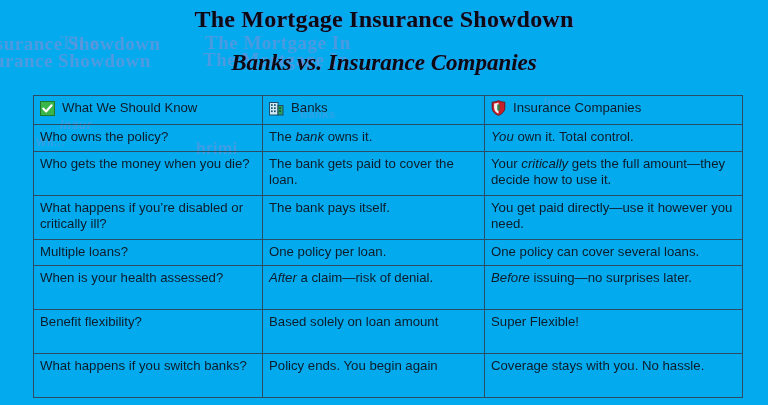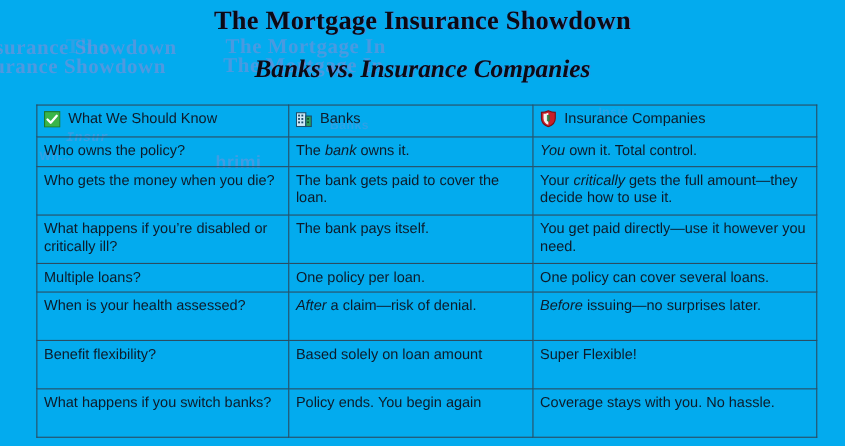--- a/index.html
+++ b/index.html
@@ -33,21 +33,21 @@
     opacity: 0.55;
     white-space: nowrap;
     letter-spacing: 0.5px;
   }
   .ghost-a { left: -10px;  top: 33px;  font-size: 19px; }
   .ghost-b { left: -14px;  top: 50px;  font-size: 19px; }
   .ghost-c { left: 60px;   top: 32px;  font-size: 19px; opacity: 0.30; }
   .ghost-d { left: 205px;  top: 32px;  font-size: 19px; opacity: 0.50; }
   .ghost-e { left: 203px;  top: 49px;  font-size: 19px; opacity: 0.50; }
   .ghost-f { left: 60px;   top: 118px; font-size: 12px; opacity: 0.38;
-             font-family: Liberation Mono, monospace; font-style: italic; }
+             font-family: Liberation Sans, sans-serif; font-style: italic; }
   .ghost-g { left: 160px;  top: 140px; font-size: 16px; opacity: 0.45;
              font-family: "Liberation Sans", sans-serif; margin-left: 36px; }
   .ghost-h { left: 36px;   top: 136px; font-size: 11px; opacity: 0.35;
              font-family: "Liberation Sans", sans-serif; }
   .ghost-i { left: 300px;  top: 108px; font-size: 11px; opacity: 0.30;
              font-family: "Liberation Sans", sans-serif; }
   .ghost-j { left: 544px;  top: 96px;  font-size: 11px; opacity: 0.30;
              font-family: "Liberation Sans", sans-serif; }
 
   

